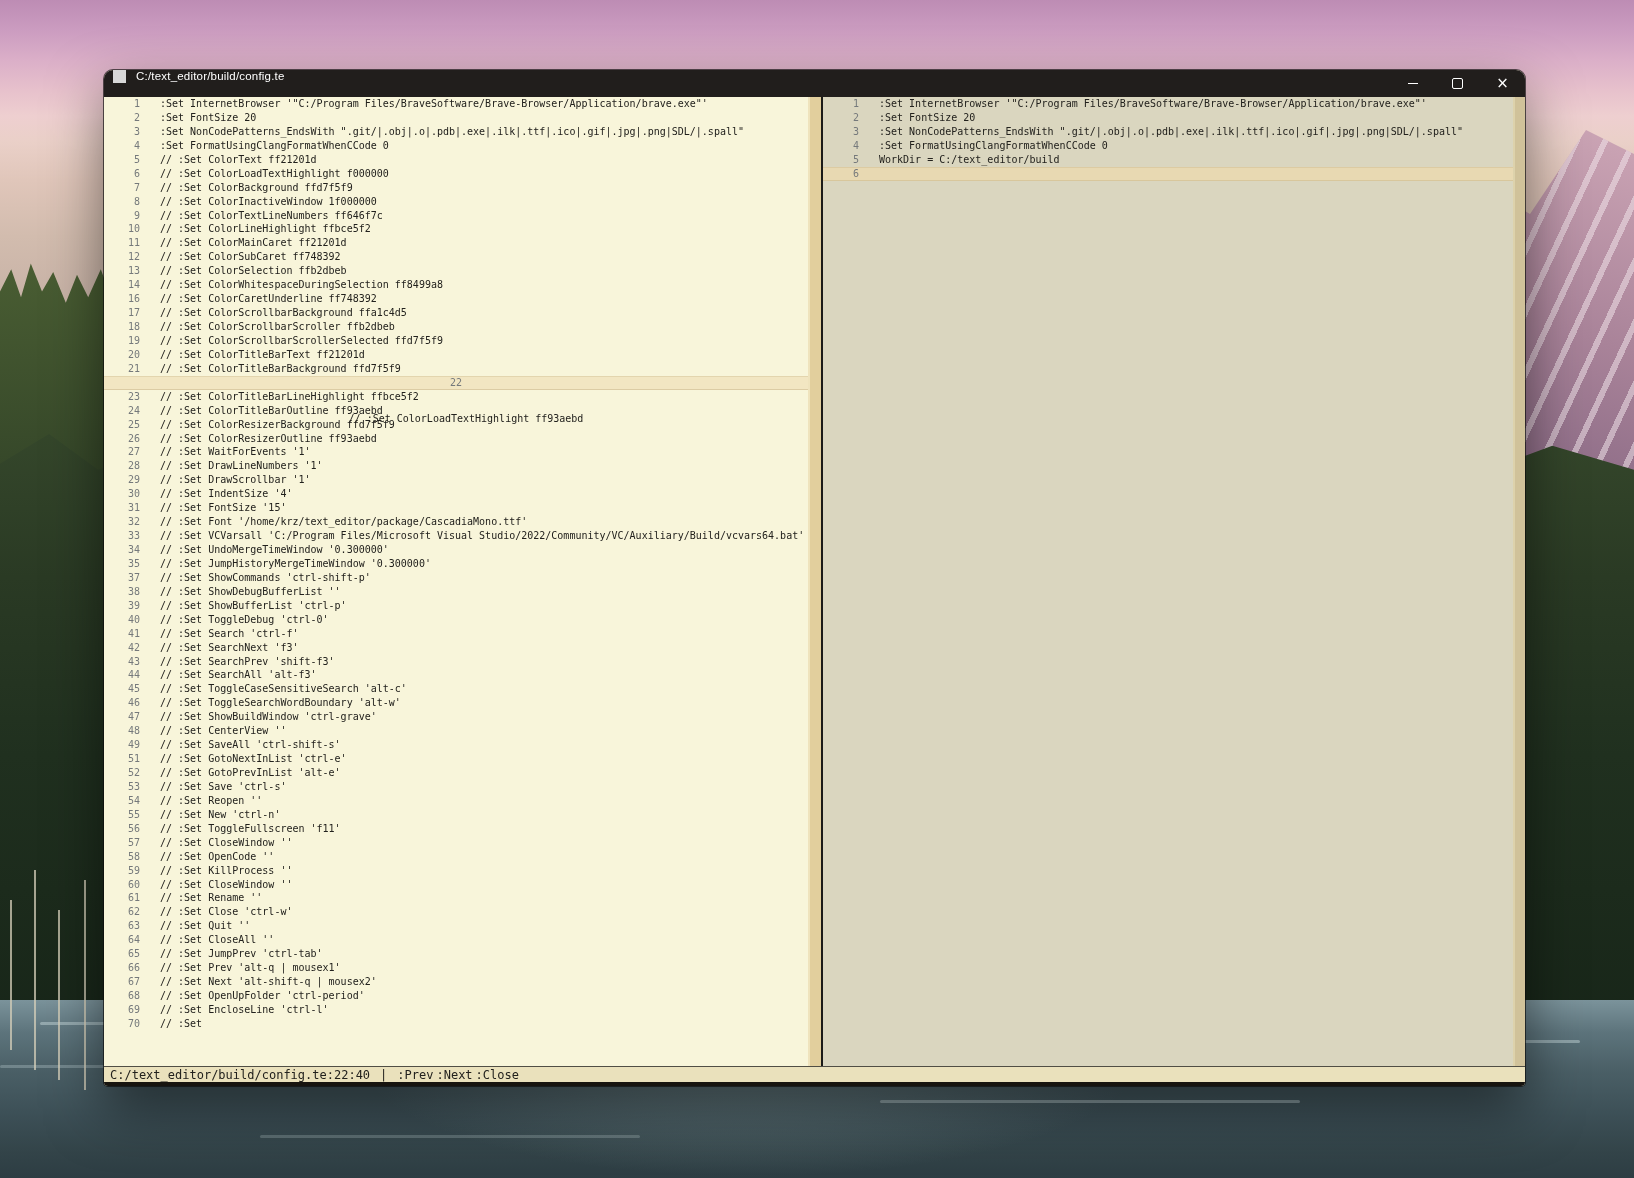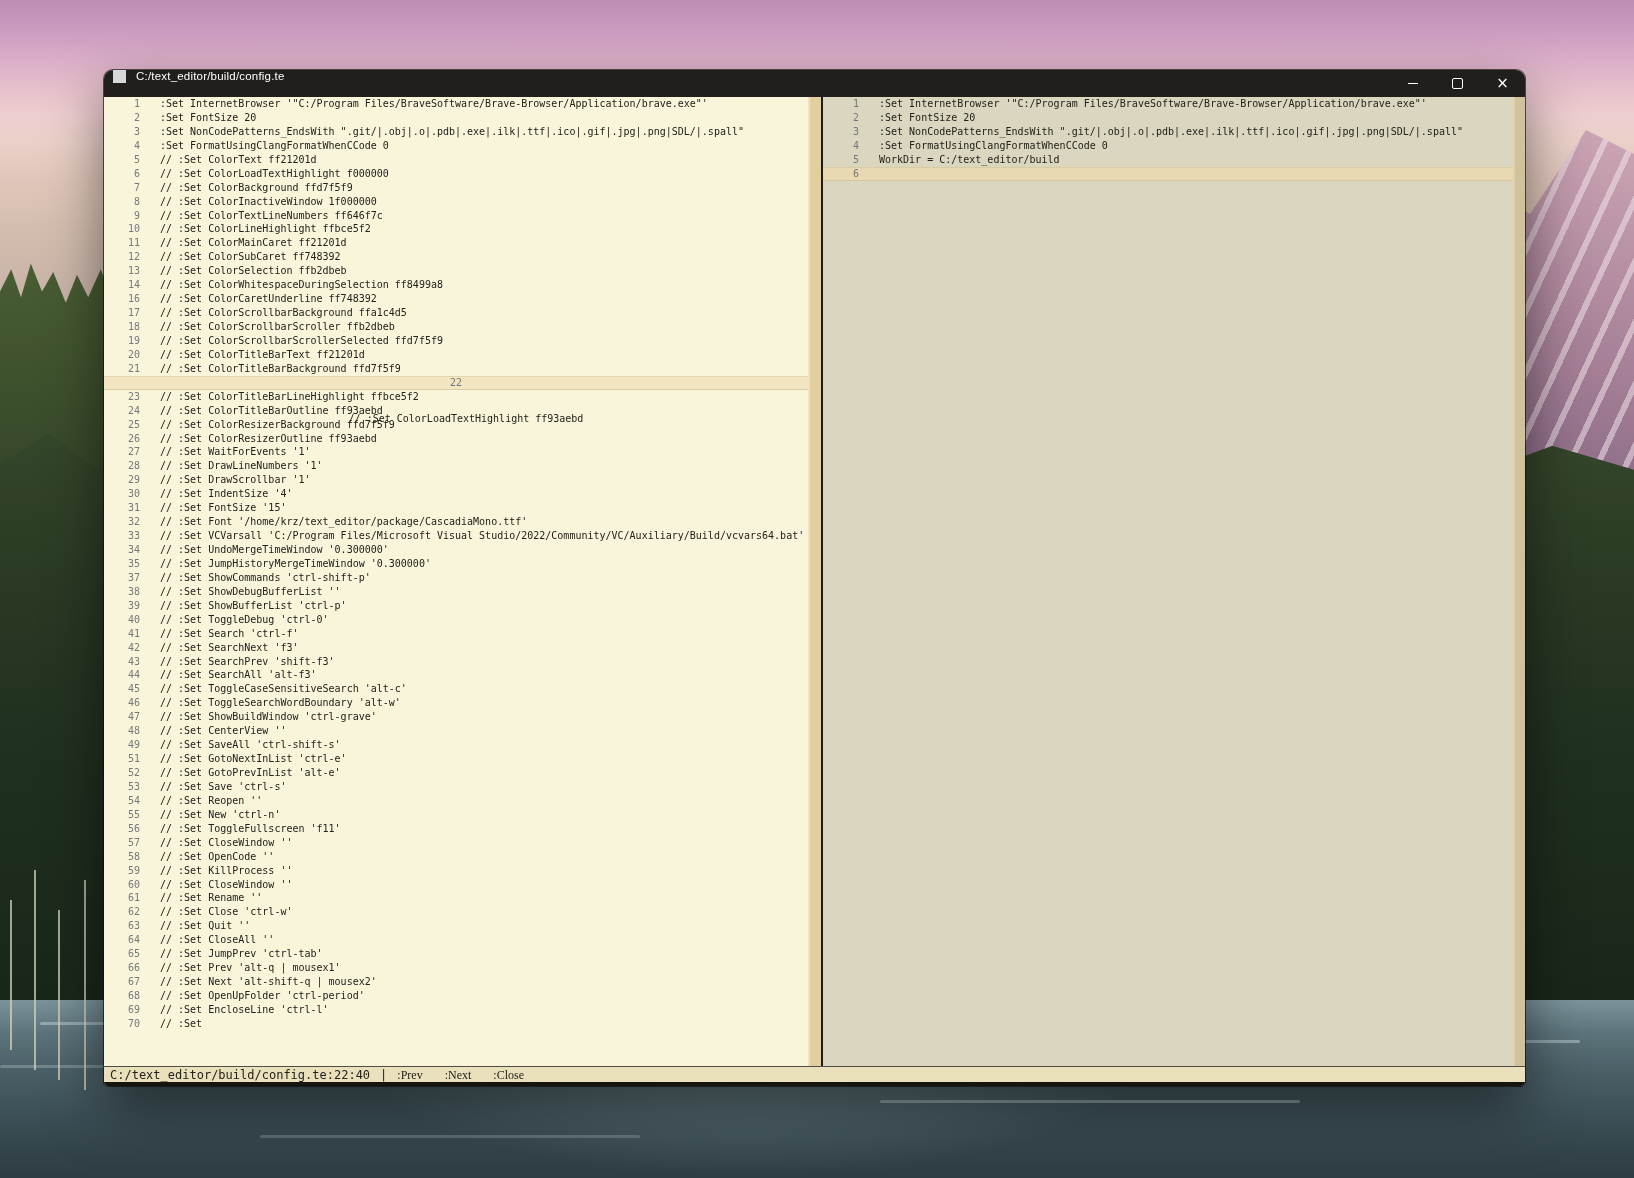--- a/index.html
+++ b/index.html
@@ -74,21 +74,21 @@
   .pane-left .code-line.active{background:var(--active-line-bg,#f2e6c2);
     box-shadow:inset 0 1px 0 rgba(120,90,30,.12),inset 0 -1px 0 rgba(120,90,30,.18);flex-direction:column;}
   .pane-right .code-line.active{background:var(--inactive-active-line-bg,#e8d9b2);
     box-shadow:inset 0 1px 0 rgba(120,90,30,.10),inset 0 -1px 0 rgba(120,90,30,.14);}
   .caret{display:inline-block;width:1px;height:11px;background:#1a1a17;vertical-align:middle;}
 
   .statusbar{flex:0 0 15px;height:15px;background:var(--status-bg,#eae1bc);
     border-top:1px solid #504e44;display:flex;align-items:center;padding-left:6px;
     font-size:12px;line-height:14px;color:var(--text,#22211d);white-space:pre;}
   .status-sep{margin:0 10px;}
-  .status-cmds{display:inline-flex;gap:22px;font-family:Liberation Serif, serif;}
+  .status-cmds{display:inline-flex;gap:3px;}
   .window-bottom-edge{flex:0 0 4px;background:#17140f;}
 </style>
 </head>
 <body>
 
 <div class="desktop">
   <div class="sky"></div>
   <div class="mountain-right"></div>
   <div class="mountain-snow"></div>
   <div class="mountain-ridge"></div>

